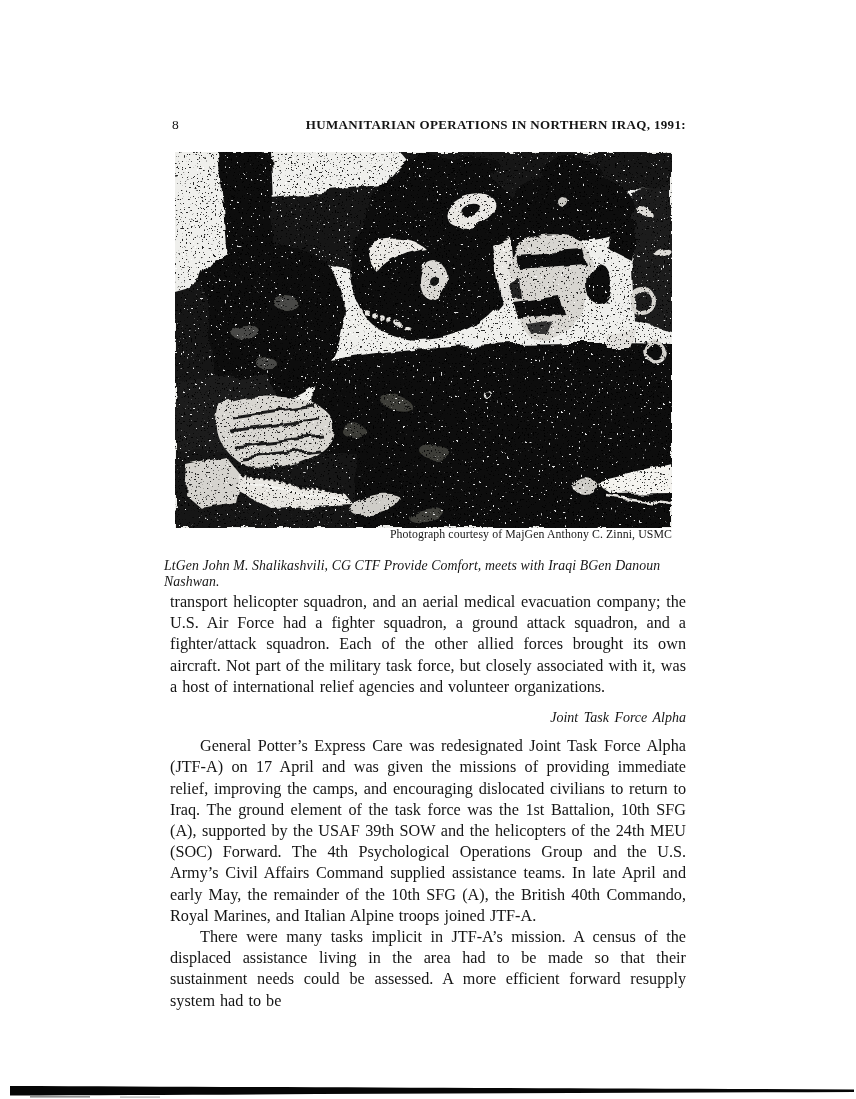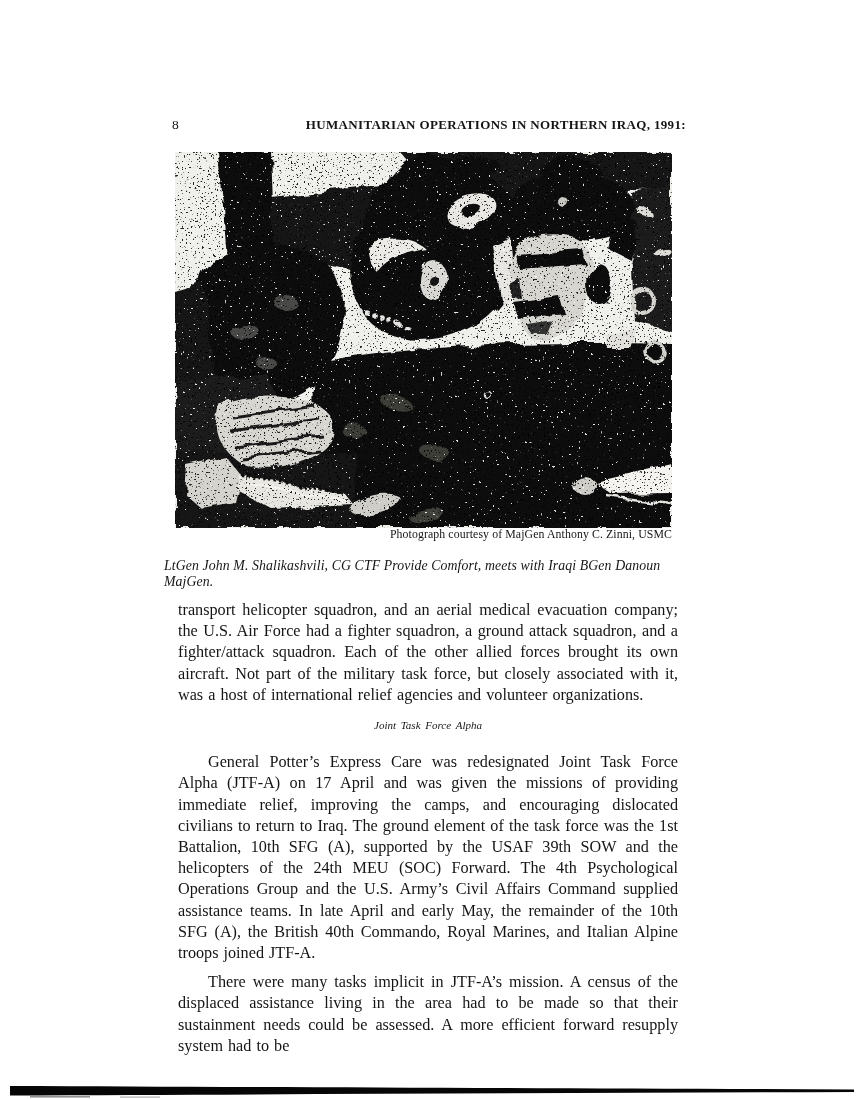--- a/index.html
+++ b/index.html
@@ -23,25 +23,25 @@
   }
   .fig-caption{
     position:absolute;top:558px;left:164px;width:528px;
     font-style:italic;font-size:13.8px;letter-spacing:0.1px;
   }
   .body-text{
     position:absolute;top:592px;left:170px;width:516px;
     font-size:16.2px;line-height:21.2px;text-align:justify;
     word-spacing:1px;
   }
-  .body-text p{margin:8px;}
+  .body-text p{margin:0;}
   .para-indent{text-indent:30px;}
   .section-heading{
-    font-style:italic;font-weight:normal;text-align:center;
-    font-size:11px;margin:9px 0 16px 0;word-spacing:2px;
+    font-style:italic;font-weight:normal;text-align:right;
+    font-size:14px;margin:9px 0 8px 0;word-spacing:2px;
   }
   .bottom-bar{position:absolute;left:0;top:1083px;width:856px;height:16px;}
 </style>
 </head>
 <body>
 
 <div class="page">
 
   <header class="running-header">
     <span class="page-num">8</span>
@@ -146,21 +146,21 @@
         <ellipse cx="260" cy="300" rx="14" ry="7" fill="#3c3c38"></ellipse>
         <ellipse cx="180" cy="280" rx="12" ry="6" fill="#3c3c38"></ellipse>
       </g>
 
       <rect x="0" y="0" width="497" height="376" filter="url(#grainB)" opacity="0.85"></rect>
       <rect x="0" y="0" width="497" height="376" filter="url(#grainW)" opacity="0.9"></rect>
     </svg>
   </figure>
 
   <div class="credit">Photograph courtesy of MajGen Anthony C. Zinni, USMC</div>
-  <div class="fig-caption">LtGen John M. Shalikashvili, CG CTF Provide Comfort, meets with Iraqi BGen Danoun MajGen.</div>
+  <div class="fig-caption">LtGen John M. Shalikashvili, CG CTF Provide Comfort, meets with Iraqi BGen Danoun Nashwan.</div>
 
   <main class="body-text">
     <p>transport helicopter squadron, and an aerial medical evacuation company; the U.S. Air Force had a fighter squadron, a ground attack squadron, and a fighter/attack squadron. Each of the other allied forces brought its own aircraft. Not part of the military task force, but closely associated with it, was a host of international relief agencies and volunteer organizations.</p>
     <h2 class="section-heading">Joint Task Force Alpha</h2>
     <p class="para-indent">General Potter’s Express Care was redesignated Joint Task Force Alpha (JTF-A) on 17 April and was given the missions of providing immediate relief, improving the camps, and encouraging dislocated civilians to return to Iraq. The ground element of the task force was the 1st Battalion, 10th SFG (A), supported by the USAF 39th SOW and the helicopters of the 24th MEU (SOC) Forward. The 4th Psychological Operations Group and the U.S. Army’s Civil Affairs Command supplied assistance teams. In late April and early May, the remainder of the 10th SFG (A), the British 40th Commando, Royal Marines, and Italian Alpine troops joined JTF-A.</p>
     <p class="para-indent">There were many tasks implicit in JTF-A’s mission. A census of the displaced assistance living in the area had to be made so that their sustainment needs could be assessed. A more efficient forward resupply system had to be</p>
   </main>
 
   <svg class="bottom-bar" viewBox="0 0 856 16" preserveAspectRatio="none">
     <path d="M10,3 C240,4 520,5 854,6.5 L854,9 C560,10 260,11.5 10,12.5 Z" fill="#060606"></path>

